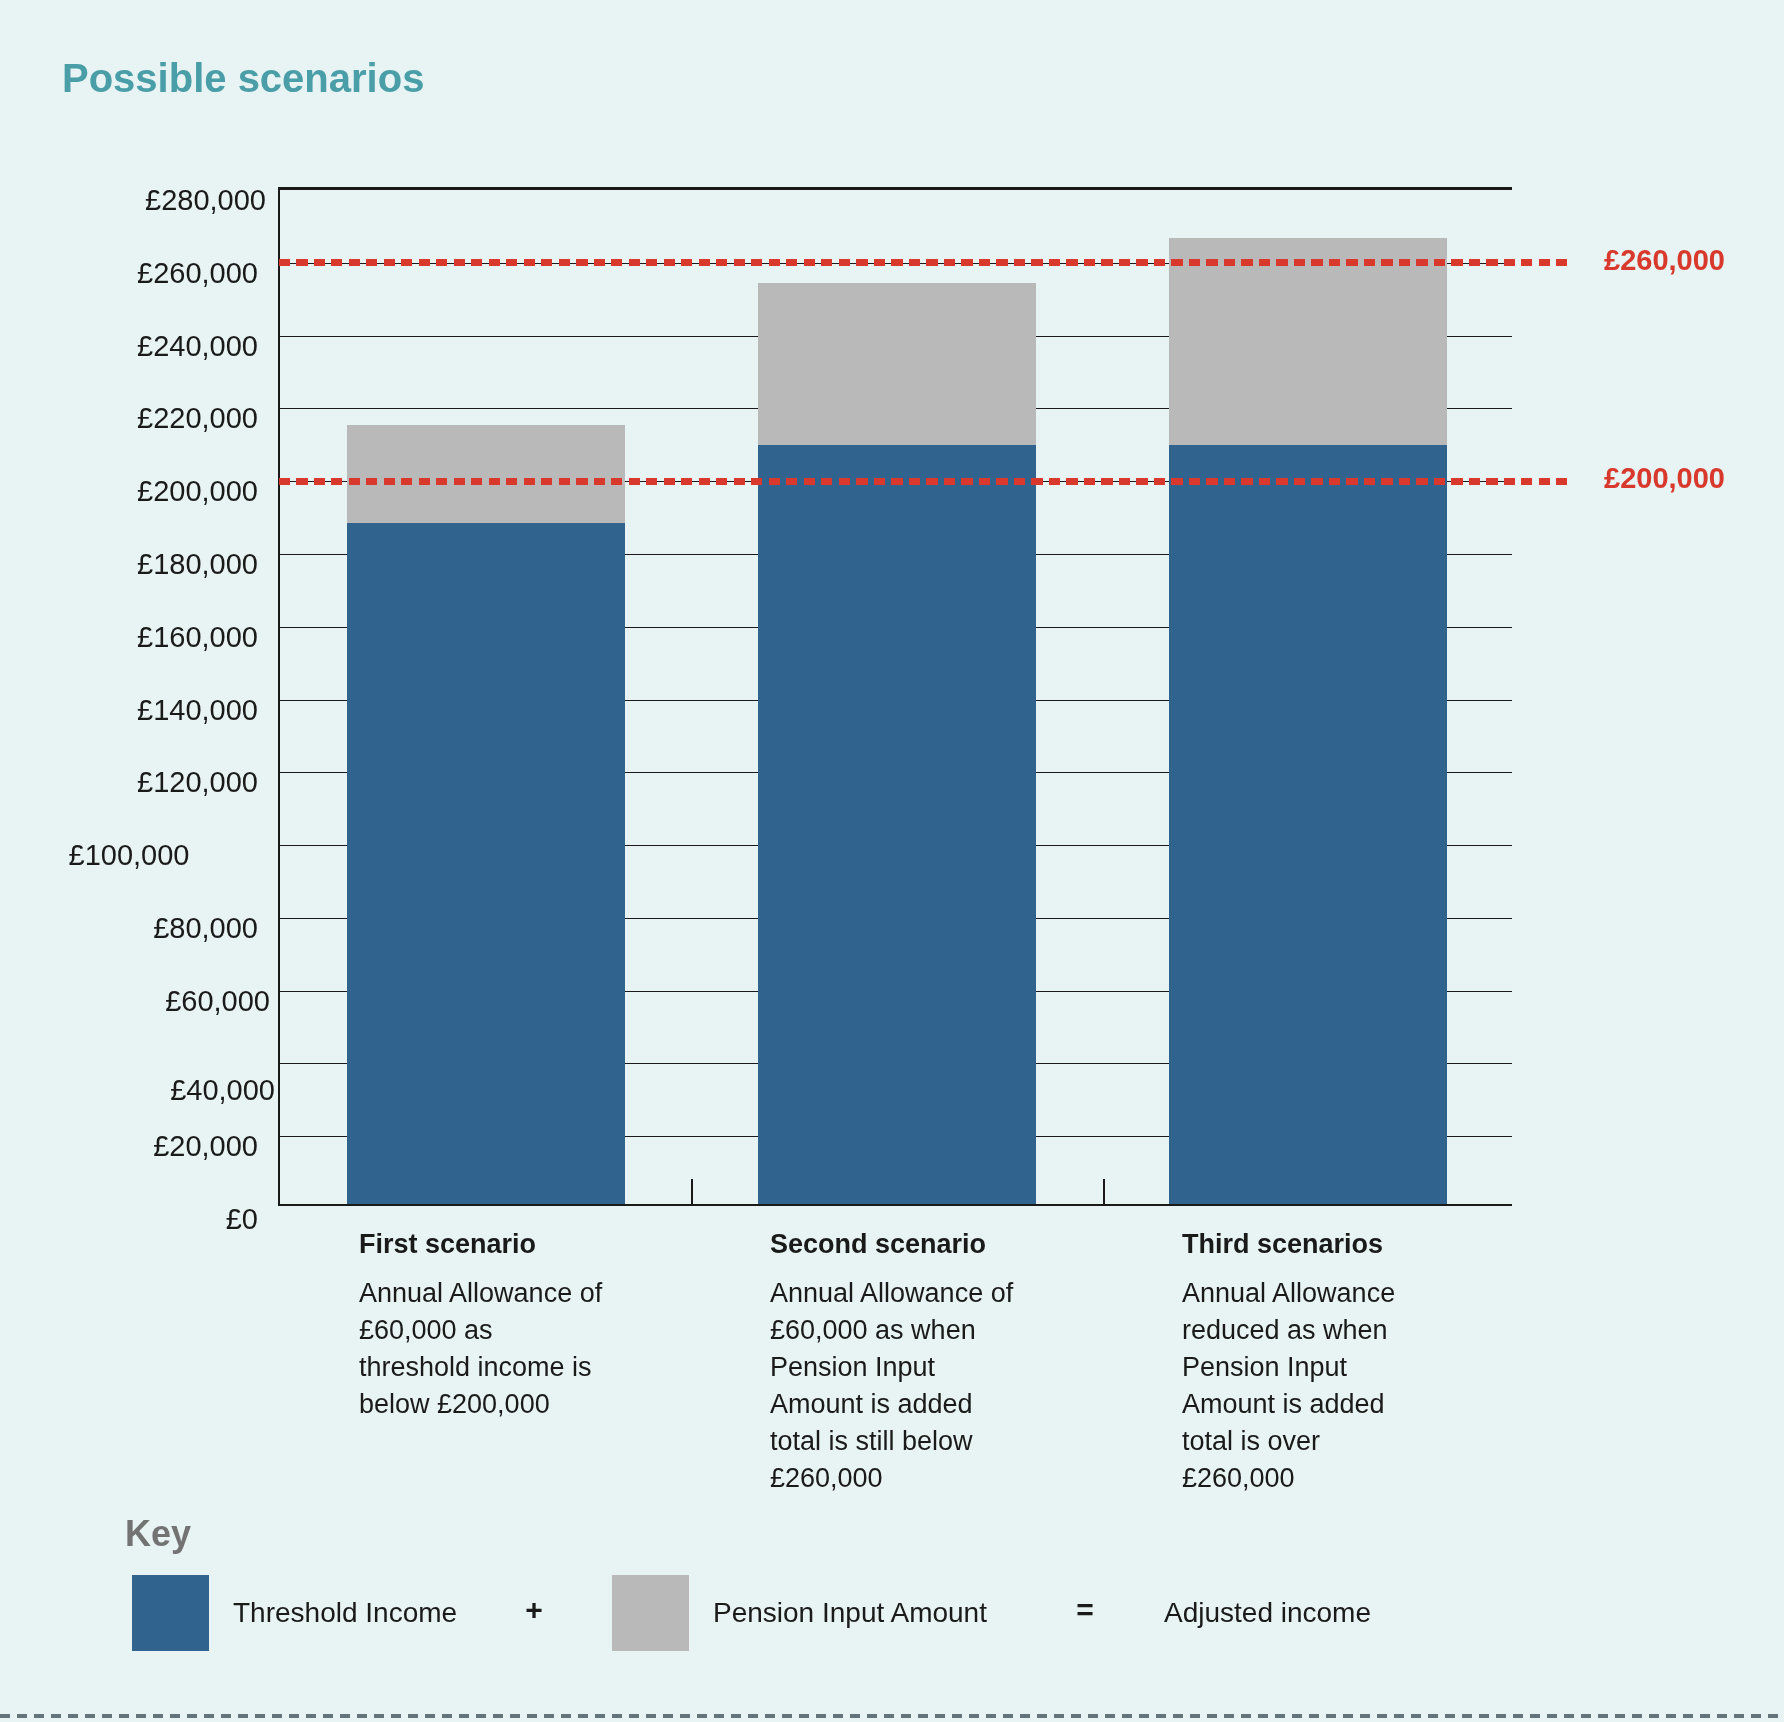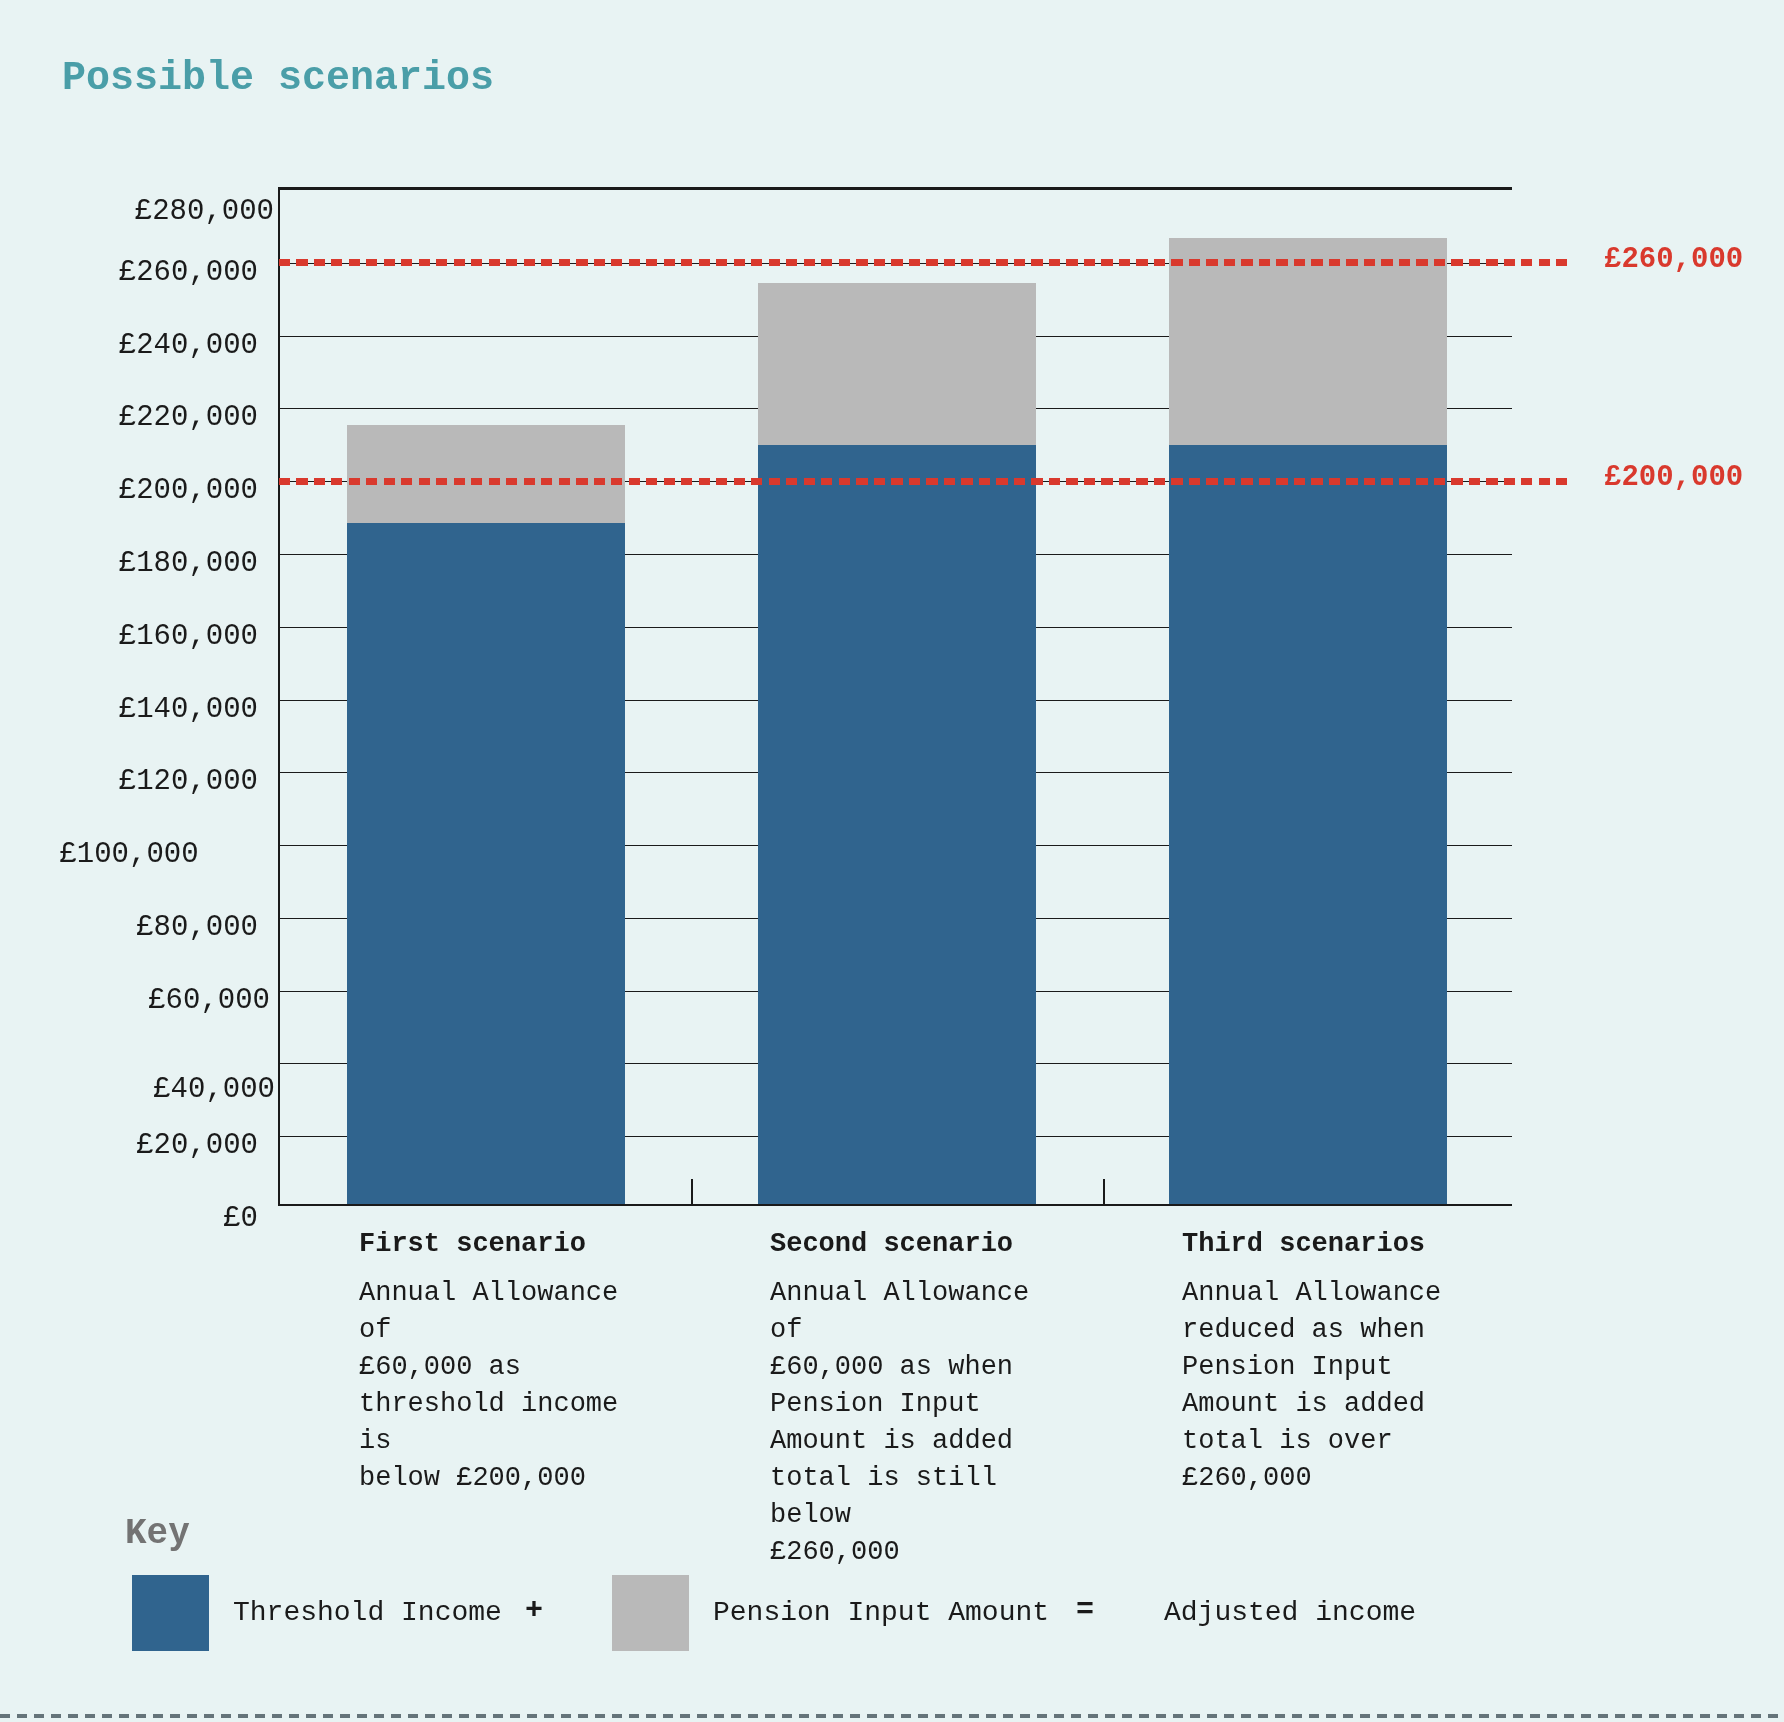--- a/index.html
+++ b/index.html
@@ -5,21 +5,20 @@
   html,body{margin:0;padding:0;}
   body{
     font-family:"Liberation Sans","DejaVu Sans",sans-serif;
     background:#dfeeee;
   }
   .page{
     position:relative;
     width:1784px;height:1722px;
     background:#E8F3F3;
     overflow:hidden;
-    font-family:Liberation Mono, monospace;
   }
   .page-title{
     position:absolute;left:62px;top:56px;
     font-size:40px;font-weight:700;color:#4A9EA8;
     letter-spacing:0px;
   }
   
   .plot{
     position:absolute;left:278px;top:187px;
     width:1234px;height:1019px;
@@ -120,21 +119,21 @@
         <div class="bar-seg" style="bottom: 0px; height: 758.791px; background: rgb(48, 100, 142);"></div>
         <div class="bar-seg" style="bottom: 758.791px; height: 207.439px; background: rgb(185, 185, 185);"></div>
       </div>
       <div class="cat-tick" style="left: 411.333px;"></div>
       <div class="cat-tick" style="left: 822.667px;"></div>
       <div class="ref-line" style="top: 69.2857px;"></div>
       <div class="ref-line" style="top: 287.643px;"></div>
     </div>
 
   <div id="axis-layer">
-      <div class="y-label" style="left: 16px; top: 184px; margin-top: 12px;">£280,000</div>
+      <div class="y-label" style="left: 8px; top: 184px;">£280,000</div>
       <div class="y-label" style="left: 0px; top: 256.786px;">£260,000</div>
       <div class="y-label" style="left: 0px; top: 329.571px;">£240,000</div>
       <div class="y-label" style="left: 0px; top: 402.357px;">£220,000</div>
       <div class="y-label" style="left: 0px; top: 475.143px;">£200,000</div>
       <div class="y-label" style="left: 0px; top: 547.929px;">£180,000</div>
       <div class="y-label" style="left: 0px; top: 620.714px;">£160,000</div>
       <div class="y-label" style="left: 0px; top: 693.5px;">£140,000</div>
       <div class="y-label" style="left: 0px; top: 766.286px;">£120,000</div>
       <div class="y-label" style="left: 0px; top: 839.071px; text-align: center;">£100,000</div>
       <div class="y-label" style="left: 0px; top: 911.857px;">£80,000</div>

